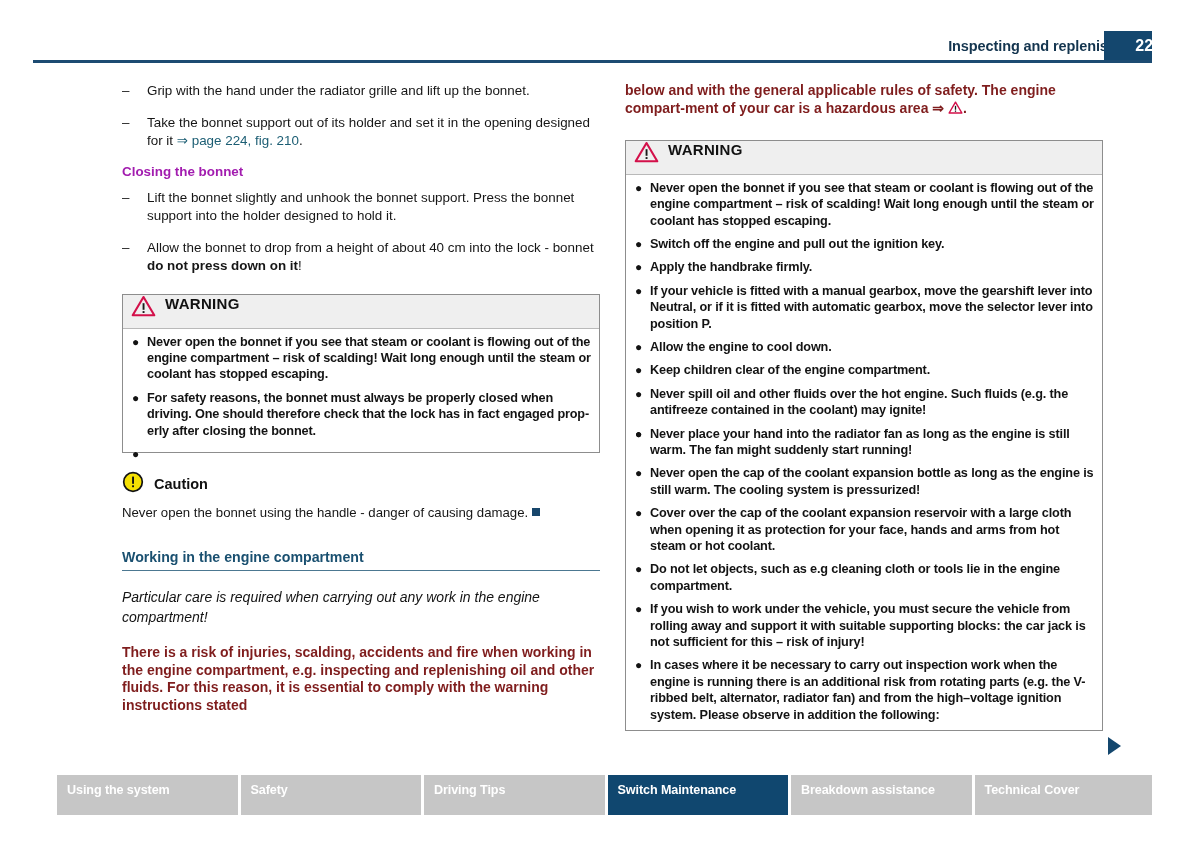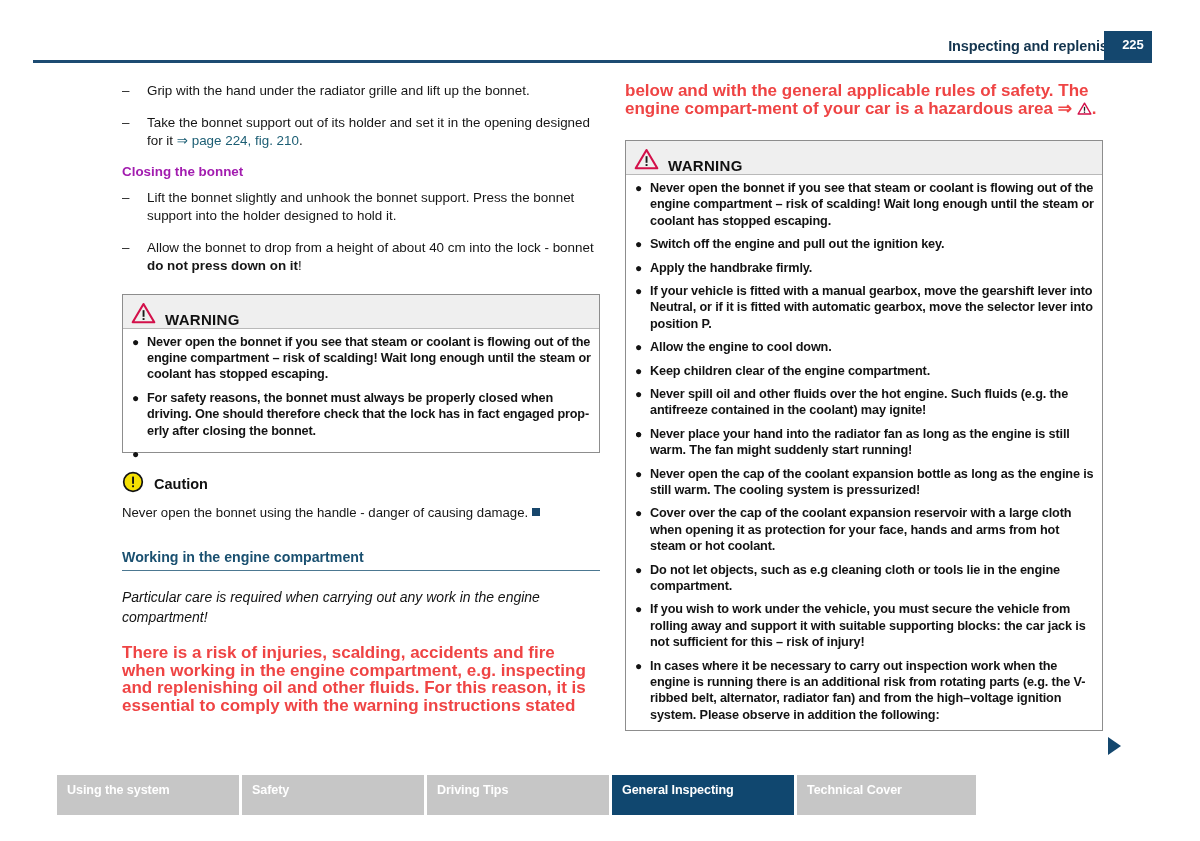--- a/index.html
+++ b/index.html
@@ -48,22 +48,22 @@
     top: 31px;
     width: 48px;
     height: 31px;
     background: #14476e;
   }
   .page-number-box .pn {
     position: absolute;
     left: 0;
     top: 6px;
     width: 58px;
-    text-align: center;
-    font-size: 13px;
+    text-align: right;
+    font-size: 16px;
     font-weight: bold;
     color: #ffffff;
   }
 
   
   .col {
     position: absolute;
     top: 82px;
     width: 478px;
   }
@@ -91,44 +91,44 @@
   .arrow-gl { font-size: 13.4px; }
 
   .sub-head {
     font-size: 13.4px;
     font-weight: bold;
     margin: 4px 0 10px 0;
     color: #a21caf;
   }
 
   .body-bold {
-    font-size: 17px;
+    font-size: 14px;
     font-weight: bold;
     line-height: 17.6px;
-    color: #ef4444;
+    color: #7f1d1d;
   }
   .body-italic {
     font-size: 14px;
     font-style: italic;
     line-height: 20px;
     color: #131313;
   }
 
   
   .warn-box {
     border: 1px solid #8d8d8d;
     background: #ffffff;
     box-sizing: border-box;
   }
   .warn-head {
     background: #efefef;
     border-bottom: 1px solid #b9b9b9;
     height: 33px;
     display: flex;
-    align-items: flex-end;
+    align-items: flex-start;
     padding-left: 8px;
   }
   .warn-head .warn-label {
     font-size: 15px;
     font-weight: bold;
     letter-spacing: 0.3px;
     margin-left: 9px;
     color: #111;
   }
   .warn-body {
@@ -360,18 +360,21 @@
   <div class="nav-tab" style="width:182px;">
     <span>Using the system</span>
   </div>
   <div class="nav-tab" style="width:182px;">
     <span>Safety</span>
   </div>
   <div class="nav-tab" style="width:182px;">
     <span>Driving Tips</span>
   </div>
   <div class="nav-tab active" style="width:182px;">
-    <span>General Inspecting</span>
+    <span>Switch Maintenance</span>
+  </div>
+  <div class="nav-tab" style="width:182px;">
+    <span>Breakdown assistance</span>
   </div>
   <div class="nav-tab" style="width:179px;margin-right:0;">
     <span>Technical Cover</span>
   </div>
 </div>
 
 </body></html>

